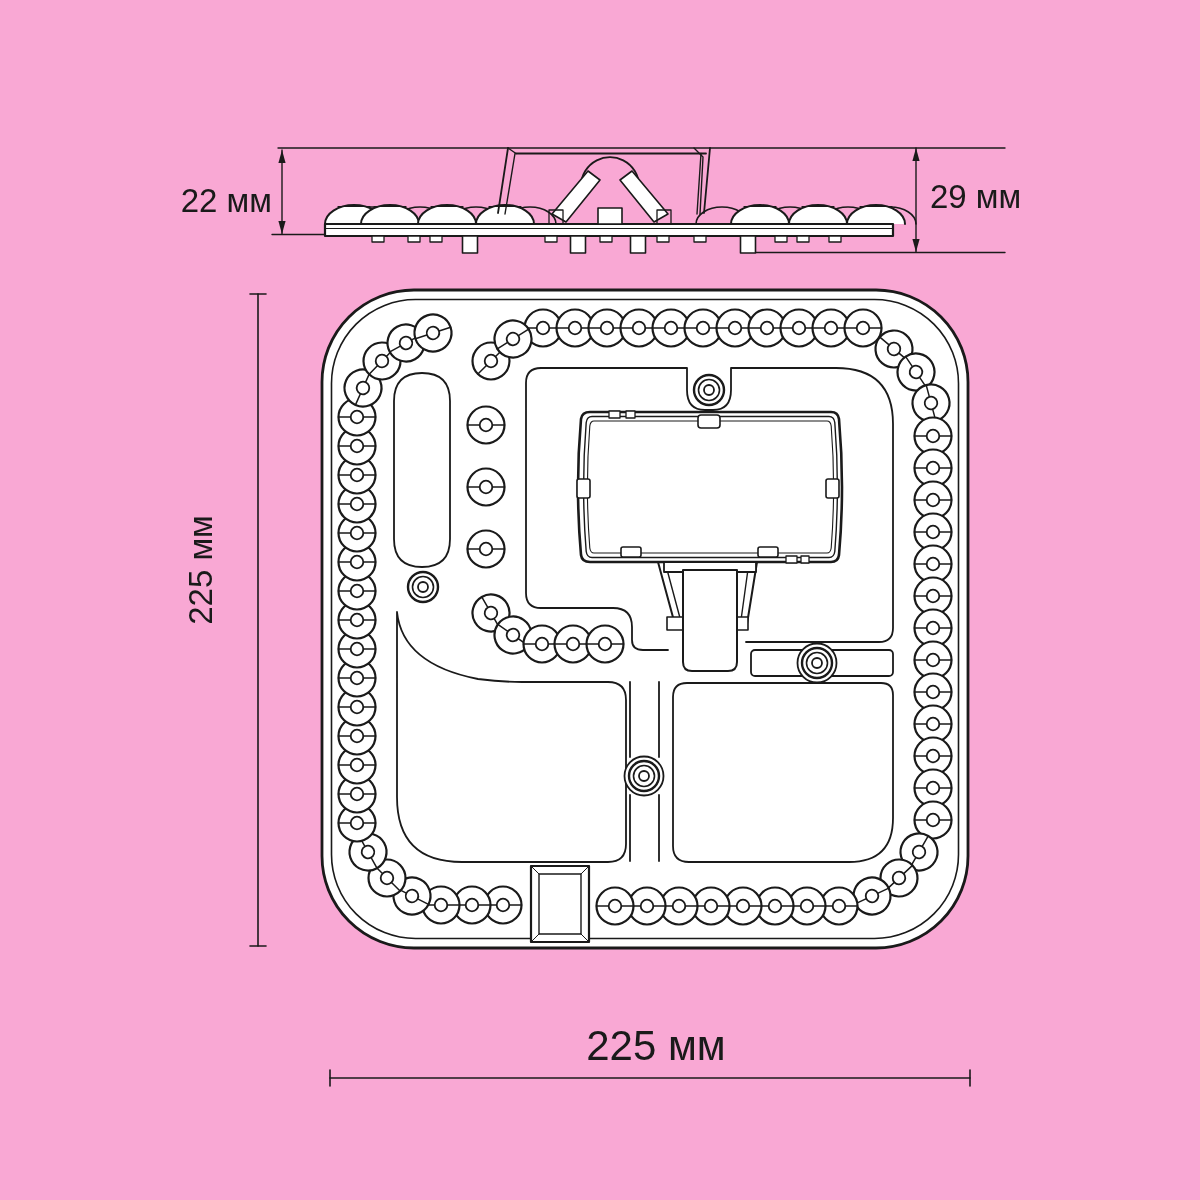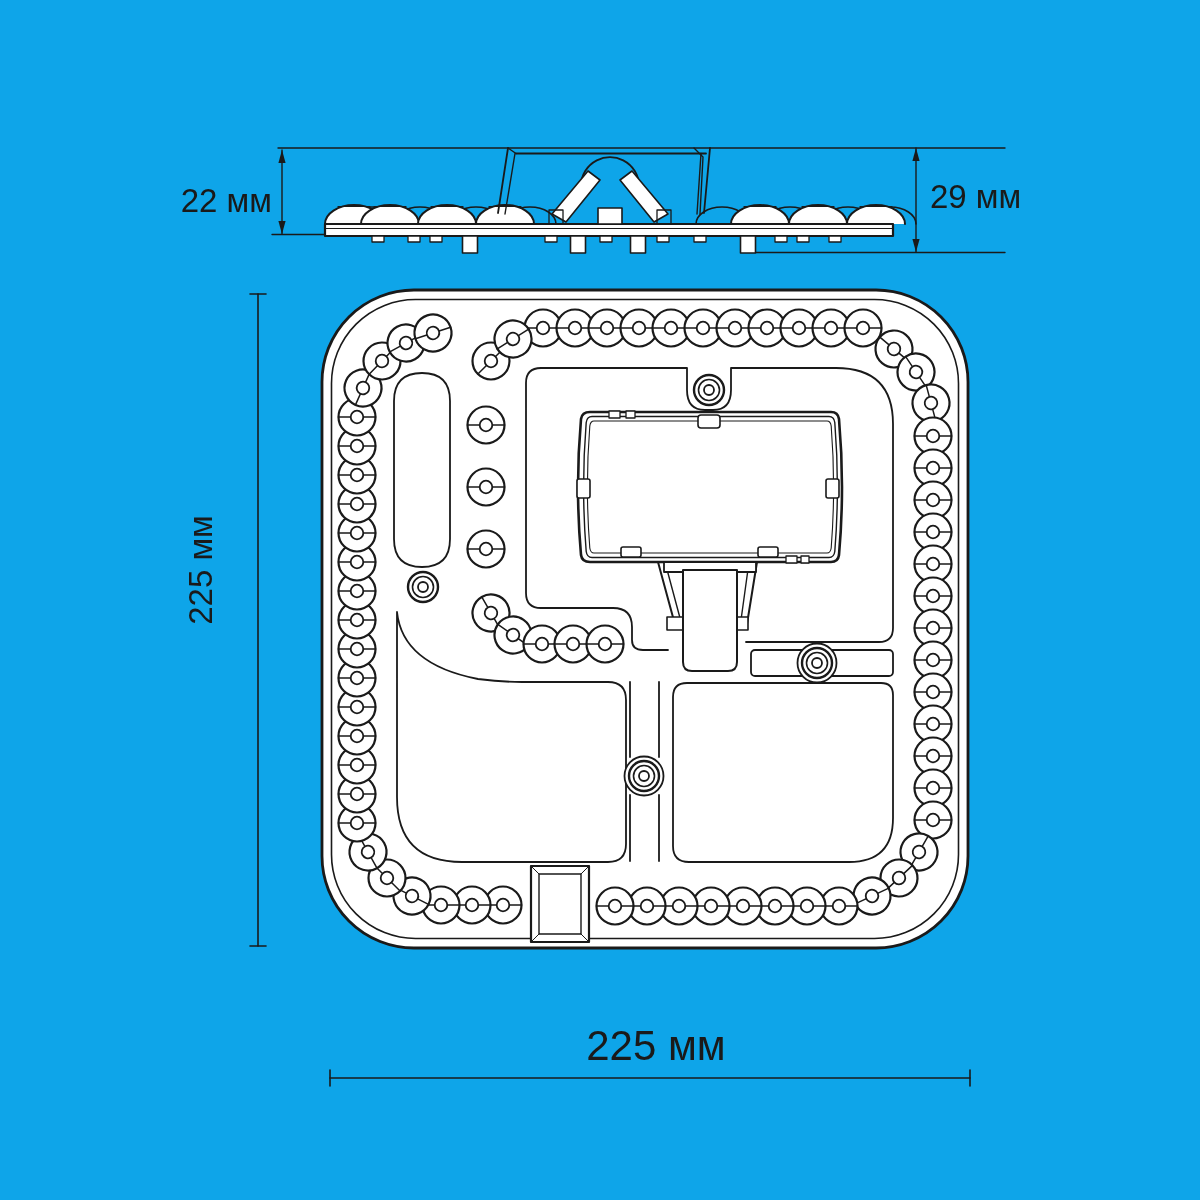--- a/index.html
+++ b/index.html
@@ -8,21 +8,21 @@
     background: #ffffff;
     width: 1200px;
     height: 1200px;
     overflow: hidden;
     font-family: "Liberation Sans", sans-serif;
   }
   #stage {
     position: relative;
     width: 1200px;
     height: 1200px;
-    background: #0ea5e9;
+    background: #f9a8d4;
   }
   svg { display: block; }
   text {
     font-family: "Liberation Sans", "DejaVu Sans", sans-serif;
     fill: #1a1a1a;
   }
   .dim-label { font-size: 33px; }
   .dim-label-large { font-size: 42px; }
 </style>
 </head>

